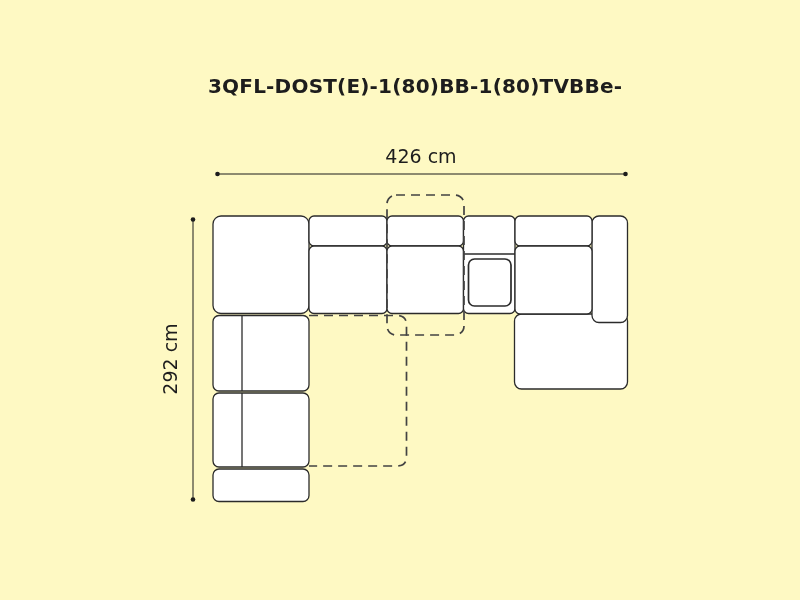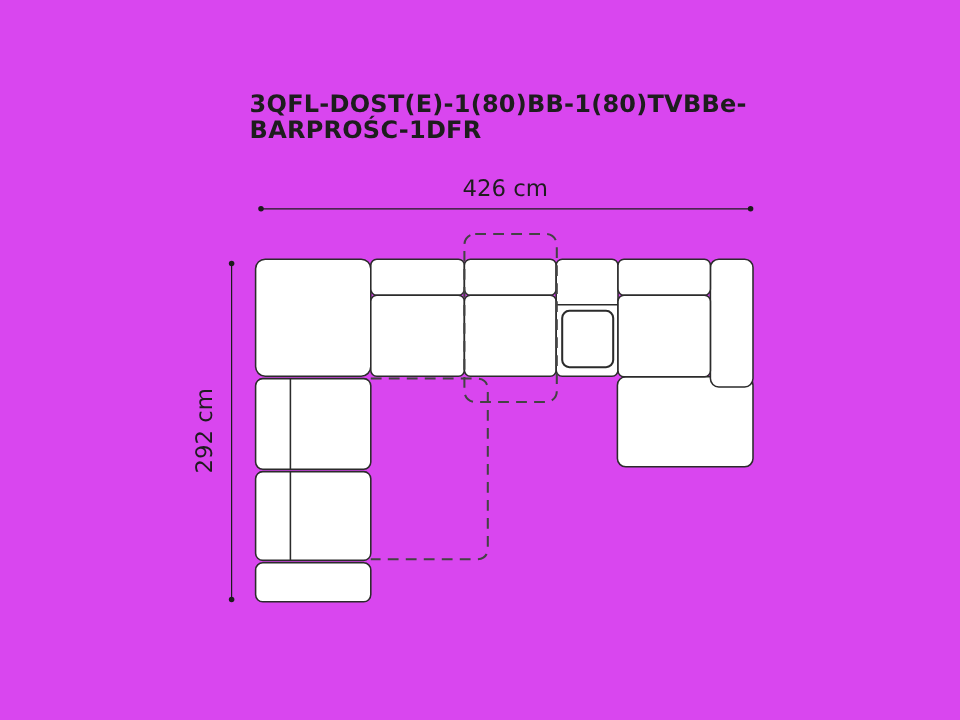--- a/index.html
+++ b/index.html
@@ -1,20 +1,20 @@
 <!DOCTYPE html>
 <html><head>
 <meta charset="utf-8">
 <style>
   html, body { margin: 0; padding: 0; background: #ffffff; }
   .canvas {
     position: relative;
     width: 800px;
     height: 600px;
-    background: #d946ef;
+    background: #fef9c3;
     font-family: "DejaVu Sans", sans-serif;
     overflow: hidden;
   }
   .title-block {
     position: absolute;
     left: 208px;
     top: 75px;
     color: #1d1d1d;
     font-size: 20px;
     font-weight: 700;
@@ -31,21 +31,20 @@
     fill: #1d1d1d;
   }
 </style>
 </head>
 <body>
 
 <div class="canvas">
 
   <div class="title-block">
     <span>3QFL-DOST(E)-1(80)BB-1(80)TVBBe-</span>
-    <span>BARPROŚC-1DFR</span>
   </div>
 
   <svg class="diagram" width="800" height="600" viewBox="0 0 800 600" xmlns="http://www.w3.org/2000/svg">
 
     <g stroke="#1c1c1c" stroke-width="1">
       <line x1="217" y1="174" x2="626" y2="174"></line>
       <circle cx="217.5" cy="174" r="2.3" fill="#1c1c1c" stroke="none"></circle>
       <circle cx="625.5" cy="174" r="2.3" fill="#1c1c1c" stroke="none"></circle>
       <text class="dim-label" x="421" y="163" text-anchor="middle" stroke="none">426 cm</text>
     </g>

